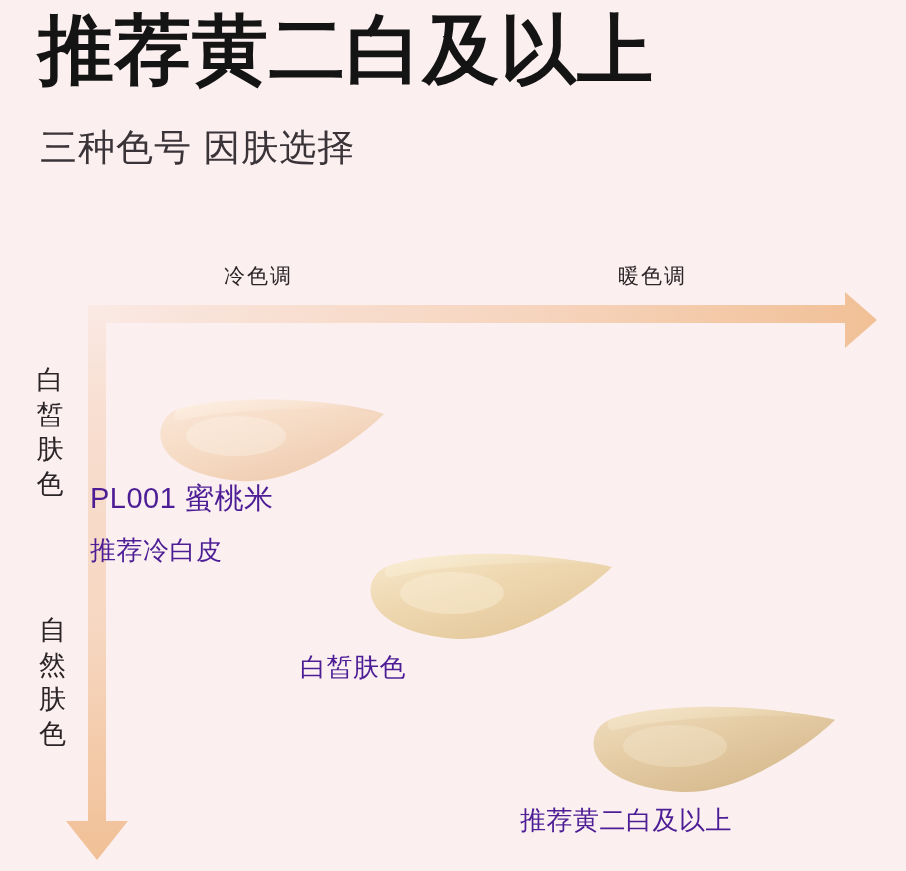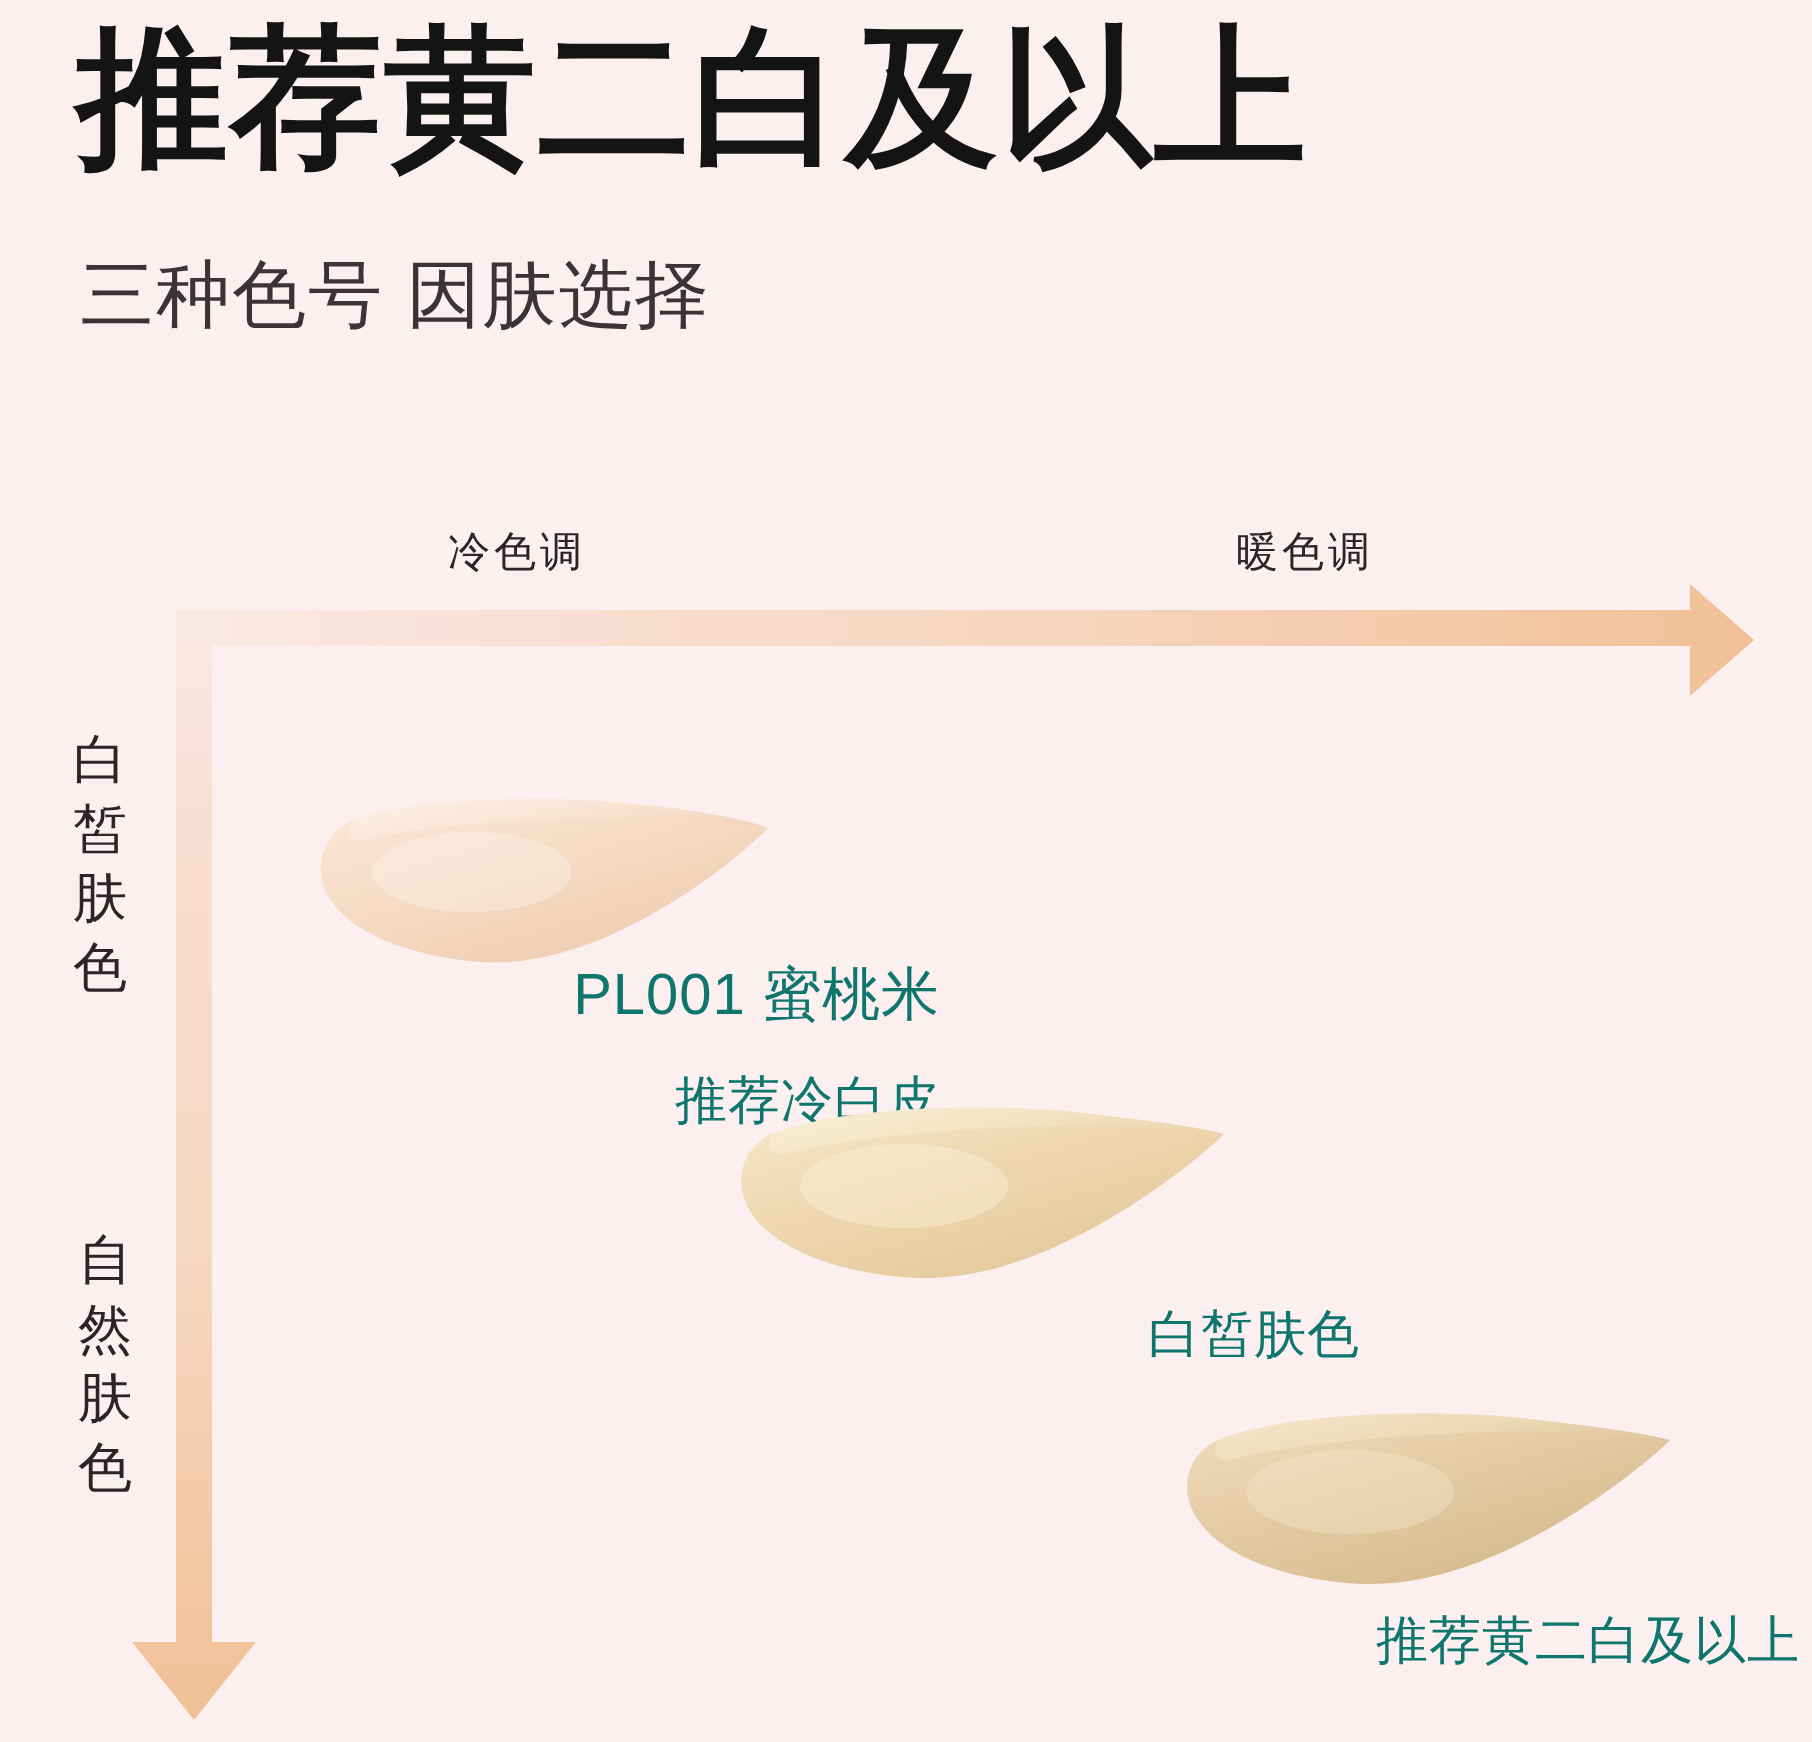--- a/index.html
+++ b/index.html
@@ -90,22 +90,22 @@
   }
   .swatch svg { display: block; }
 
   .swatch-pl001 { left: 148px; top: 378px; }
   .swatch-nl002 { left: 360px; top: 533px; }
   .swatch-nl003 { left: 583px; top: 686px; }
 
   
   .product-label {
     position: absolute;
-    text-align: right;
-    color: #0f766e;
+    text-align: left;
+    color: #4c1d95;
     white-space: nowrap;
   }
   .product-name {
     font-size: 29px;
     letter-spacing: 0.5px;
     line-height: 1.28;
   }
   .product-rec {
     font-size: 26px;
     letter-spacing: 0.5px;

